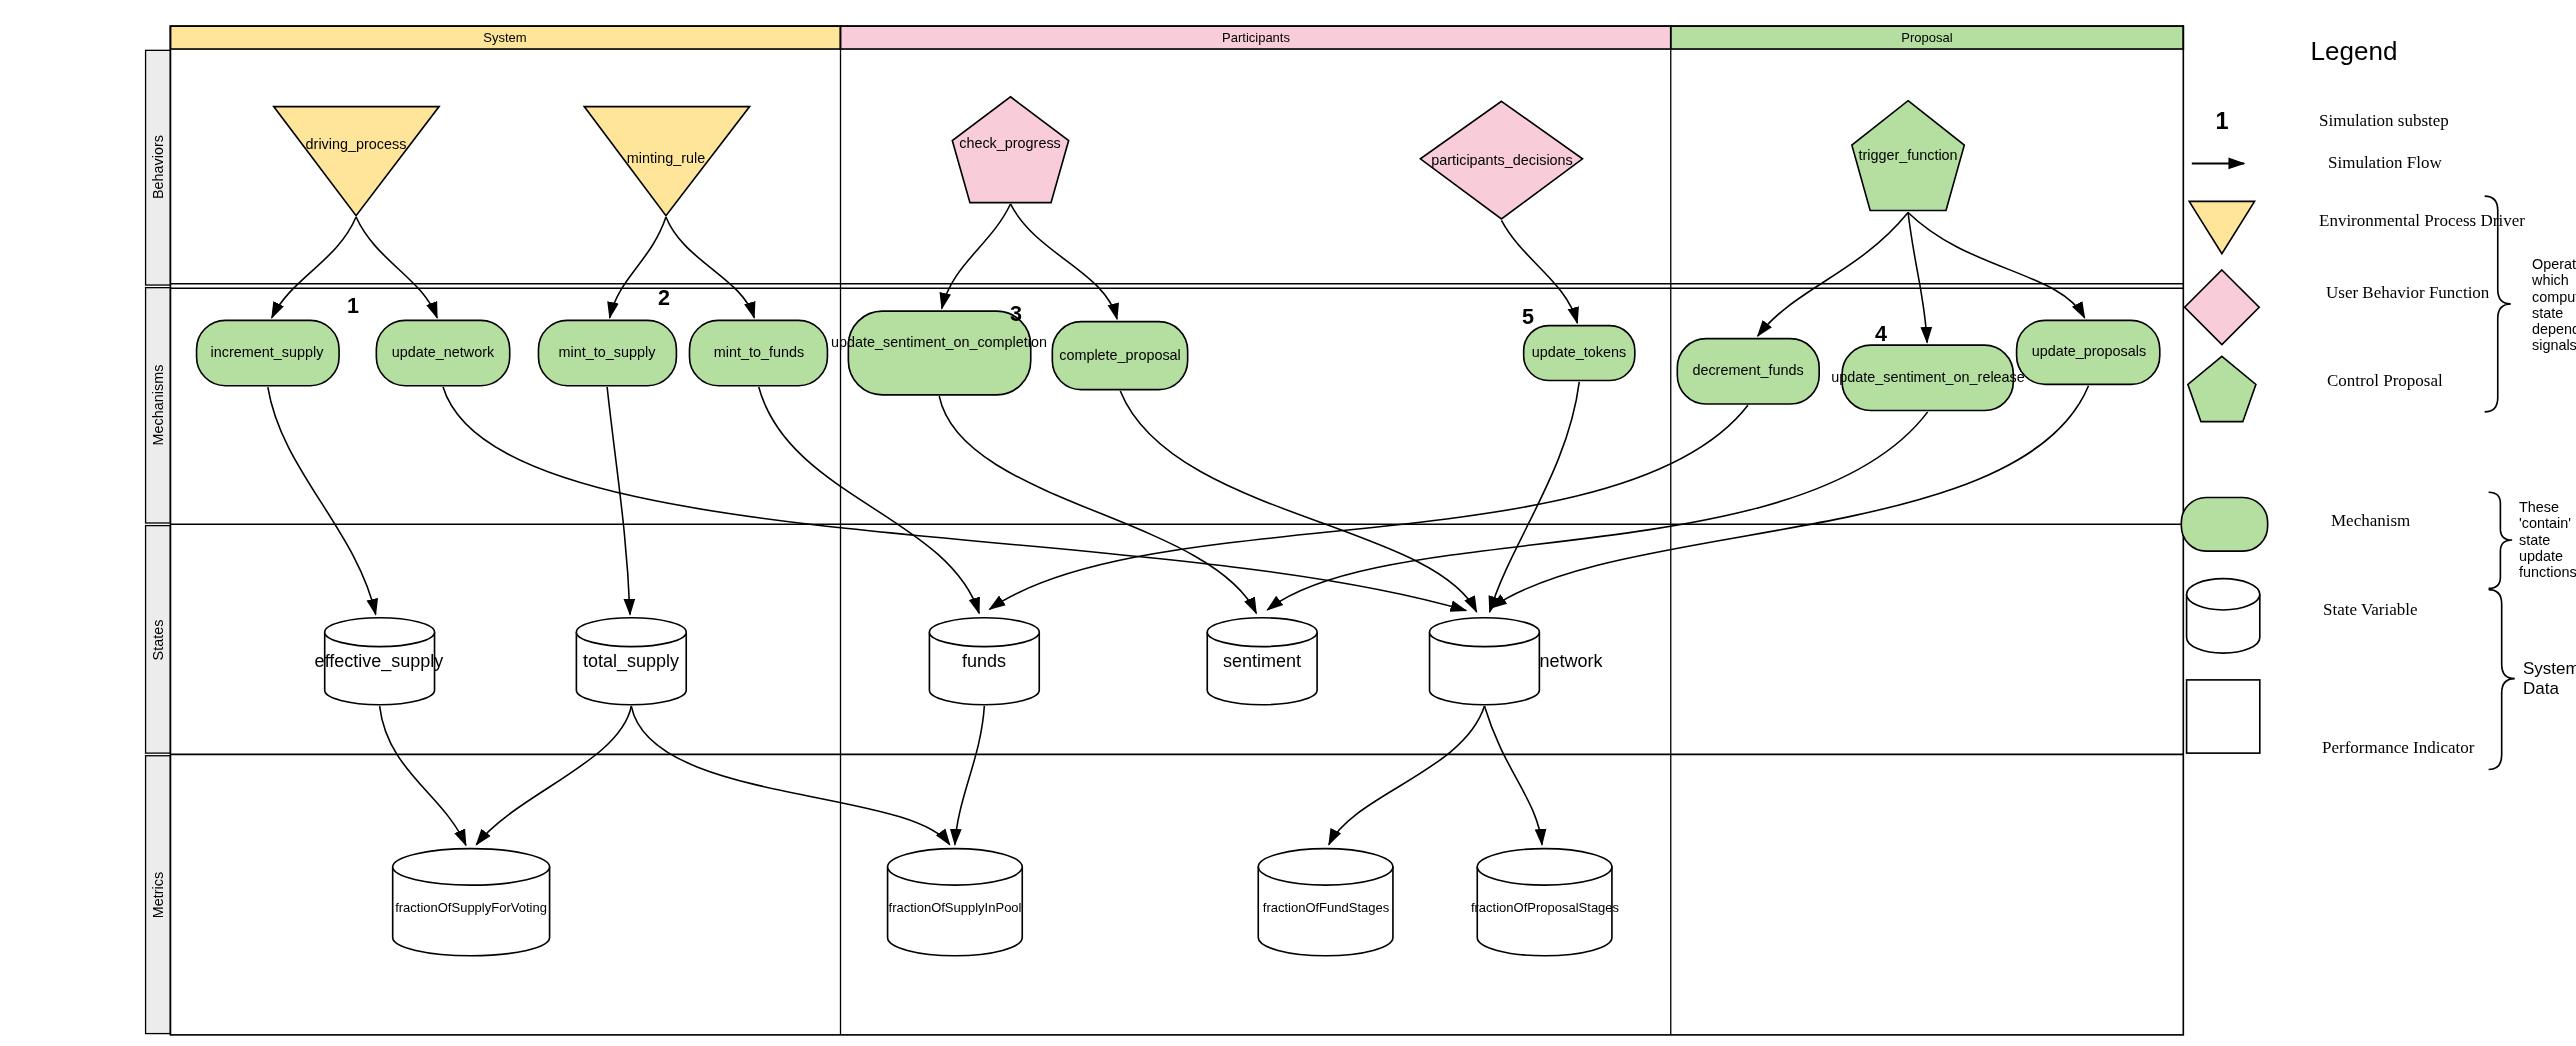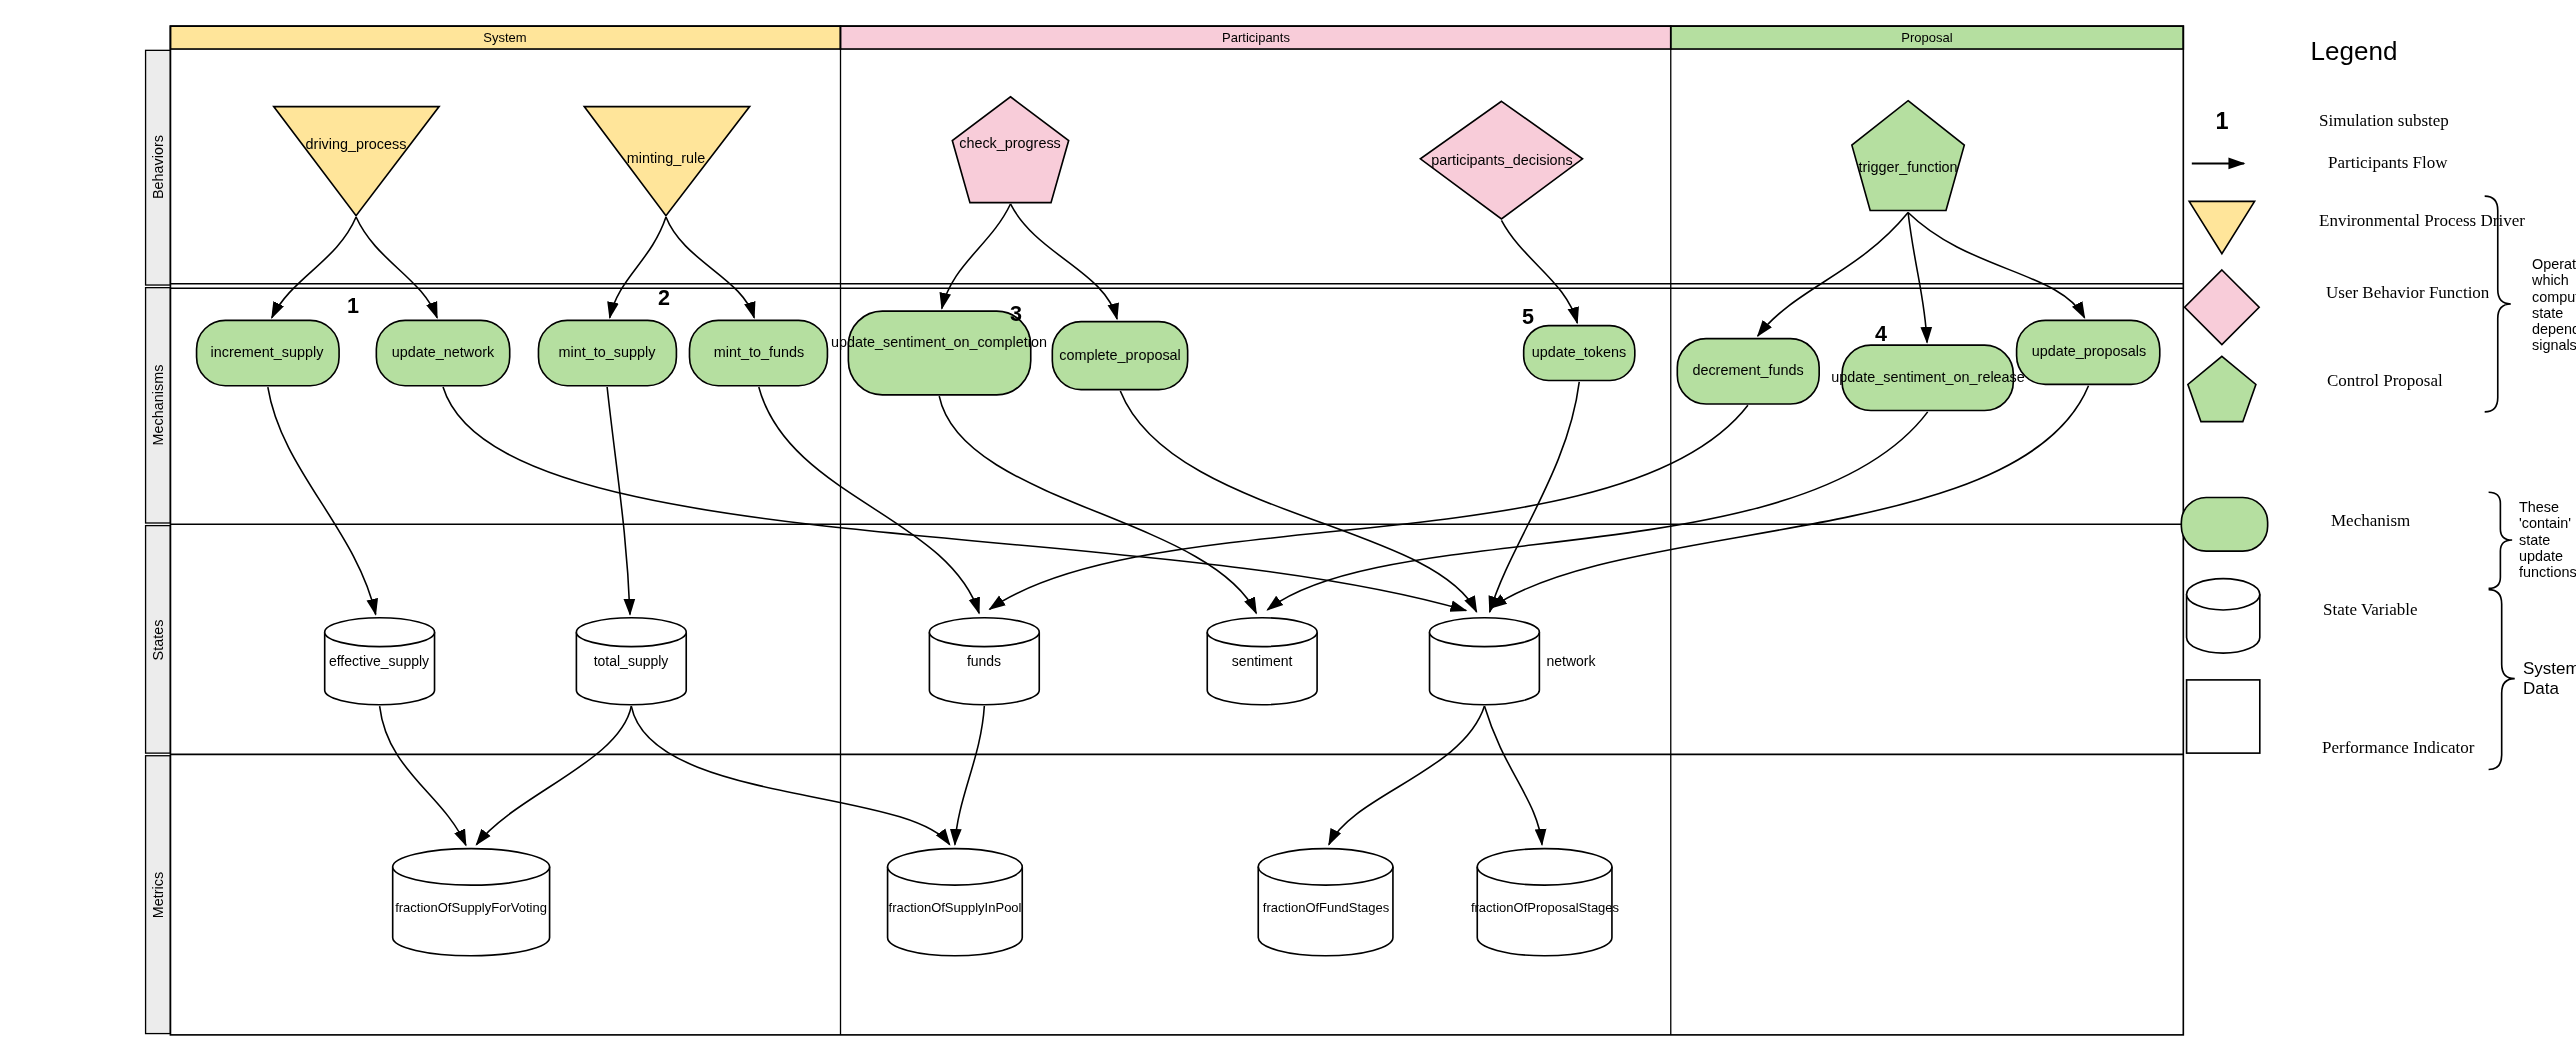--- a/index.html
+++ b/index.html
@@ -9,21 +9,21 @@
   }
   #canvas{position:absolute;left:0;top:0;width:2576px;height:1046px;}
   svg#diagram{position:absolute;left:0;top:0;}
   .lbl{position:absolute;transform:translate(-50%,-50%);white-space:nowrap;
        font-size:14.4px;line-height:1.1;text-align:center;}
   .hdr{font-size:13px;}
   .rowlbl{position:absolute;transform:translate(-50%,-50%) rotate(-90deg);
           white-space:nowrap;font-size:14.4px;}
   .num{font-weight:bold;font-size:21.6px;}
   .node-lbl{font-size:14.4px;}
-  .state-lbl{font-size:14px;}
+  .state-lbl{font-size:18px;}
   .metric-lbl{font-size:13px;}
   .legend-title{position:absolute;transform:translate(-50%,-50%);
                 font-size:26px;font-weight:normal;white-space:nowrap;}
   .legend-lbl{position:absolute;transform:translate(0,-50%);
               font-size:17px;white-space:nowrap;font-family:Liberation Serif, serif;}
   .legend-num{position:absolute;transform:translate(-50%,-50%);
               font-size:23.5px;font-weight:bold;}
   .ann{position:absolute;font-size:14.4px;line-height:16.3px;text-align:left;}
   .ann-sys{font-size:17px;line-height:19.6px;}
 </style>
@@ -180,21 +180,21 @@
 
 <div class="rowlbl" style="left:158px;top:167px">Behaviors</div>
 <div class="rowlbl" style="left:158px;top:405px">Mechanisms</div>
 <div class="rowlbl" style="left:158px;top:640px">States</div>
 <div class="rowlbl" style="left:158px;top:895px">Metrics</div>
 
 <div class="lbl node-lbl" style="left:356px;top:145px">driving_process</div>
 <div class="lbl node-lbl" style="left:666px;top:159px">minting_rule</div>
 <div class="lbl node-lbl" style="left:1010px;top:144px">check_progress</div>
 <div class="lbl node-lbl" style="left:1502px;top:161px">participants_decisions</div>
-<div class="lbl node-lbl" style="left:1908px;top:168px">trigger_function</div>
+<div class="lbl node-lbl" style="left:1908px;top:156px">trigger_function</div>
 
 <div class="lbl num" style="left:353px;top:306px">1</div>
 <div class="lbl num" style="left:664px;top:298px">2</div>
 <div class="lbl num" style="left:1016px;top:314px">3</div>
 <div class="lbl num" style="left:1881px;top:334px">4</div>
 <div class="lbl num" style="left:1528px;top:317px">5</div>
 
 <div class="lbl node-lbl" style="left:267px;top:353px">increment_supply</div>
 <div class="lbl node-lbl" style="left:443px;top:353px">update_network</div>
 <div class="lbl node-lbl" style="left:607px;top:353px">mint_to_supply</div>
@@ -214,21 +214,21 @@
 
 <div class="lbl metric-lbl" style="left:471px;top:908px">fractionOfSupplyForVoting</div>
 <div class="lbl metric-lbl" style="left:955px;top:908px">fractionOfSupplyInPool</div>
 <div class="lbl metric-lbl" style="left:1326px;top:908px">fractionOfFundStages</div>
 <div class="lbl metric-lbl" style="left:1545px;top:908px">fractionOfProposalStages</div>
 
 <div class="legend-title" style="left:2354px;top:51px">Legend</div>
 <div class="legend-num" style="left:2222px;top:121px">1</div>
 
 <div class="legend-lbl" style="left:2319px;top:121px">Simulation substep</div>
-<div class="legend-lbl" style="left:2328px;top:163px">Participants Flow</div>
+<div class="legend-lbl" style="left:2328px;top:163px">Simulation Flow</div>
 <div class="legend-lbl" style="left:2319px;top:221px">Environmental Process Driver</div>
 <div class="legend-lbl" style="left:2326px;top:293px">User Behavior Function</div>
 <div class="legend-lbl" style="left:2327px;top:381px">Control Proposal</div>
 <div class="legend-lbl" style="left:2331px;top:521px">Mechanism</div>
 <div class="legend-lbl" style="left:2323px;top:610px">State Variable</div>
 <div class="legend-lbl" style="left:2322px;top:748px">Performance Indicator</div>
 
 <div class="ann" style="left:2532px;top:256px;width:85px">Operators which compute state dependent signals</div>
 <div class="ann" style="left:2519px;top:499px;width:76px">These 'contain' state update functions</div>
 <div class="ann ann-sys" style="left:2523px;top:659px;width:65px">System Data</div>

